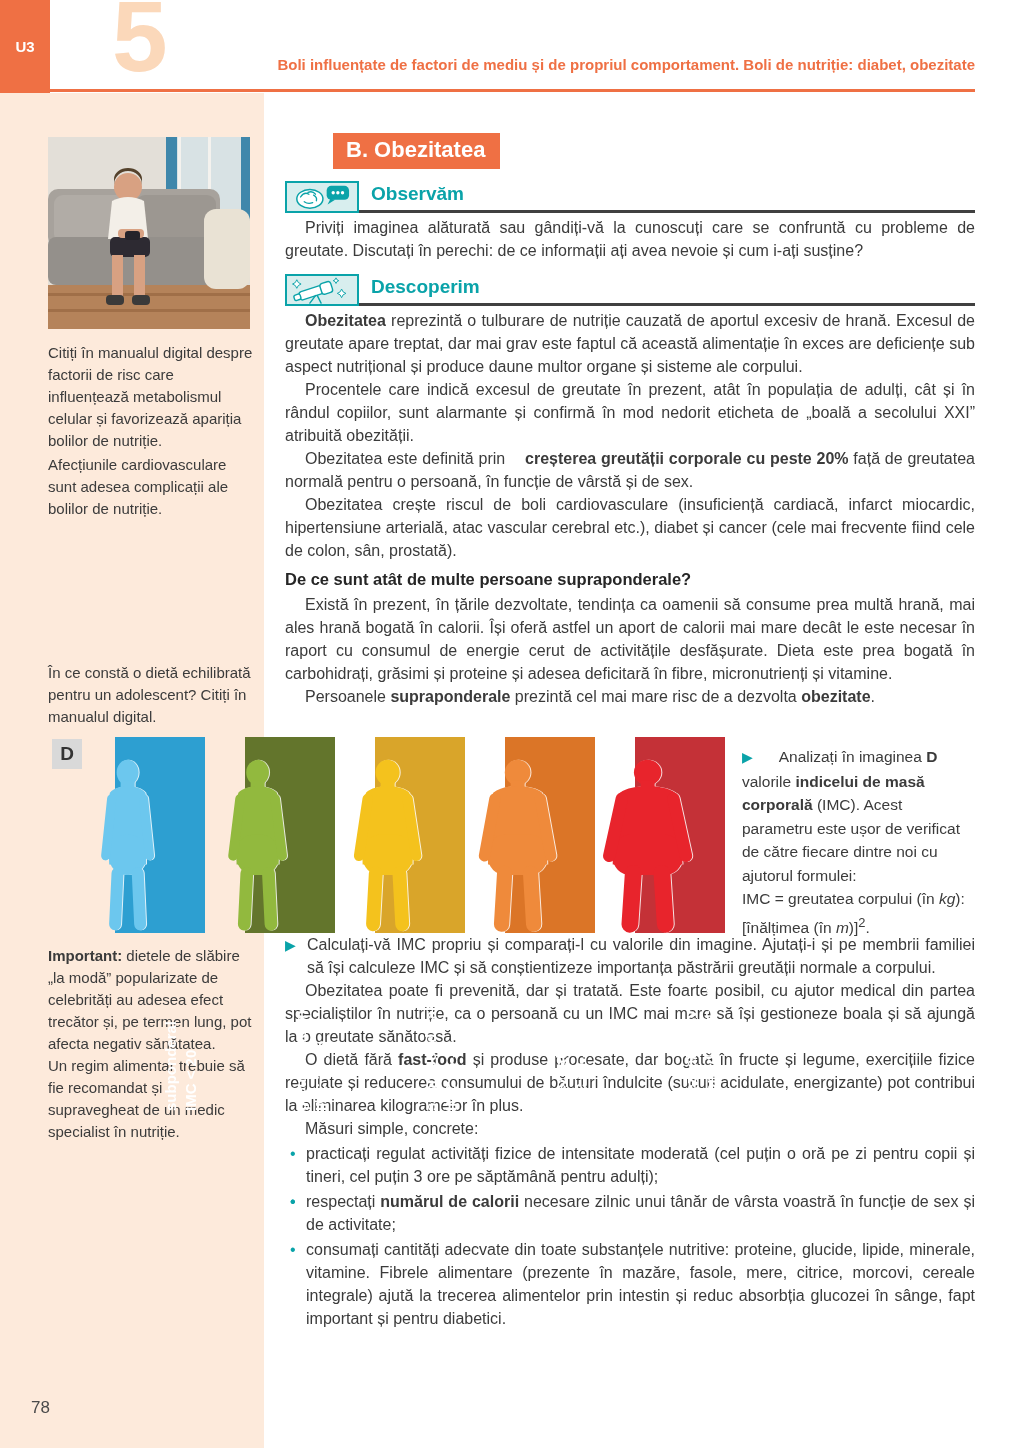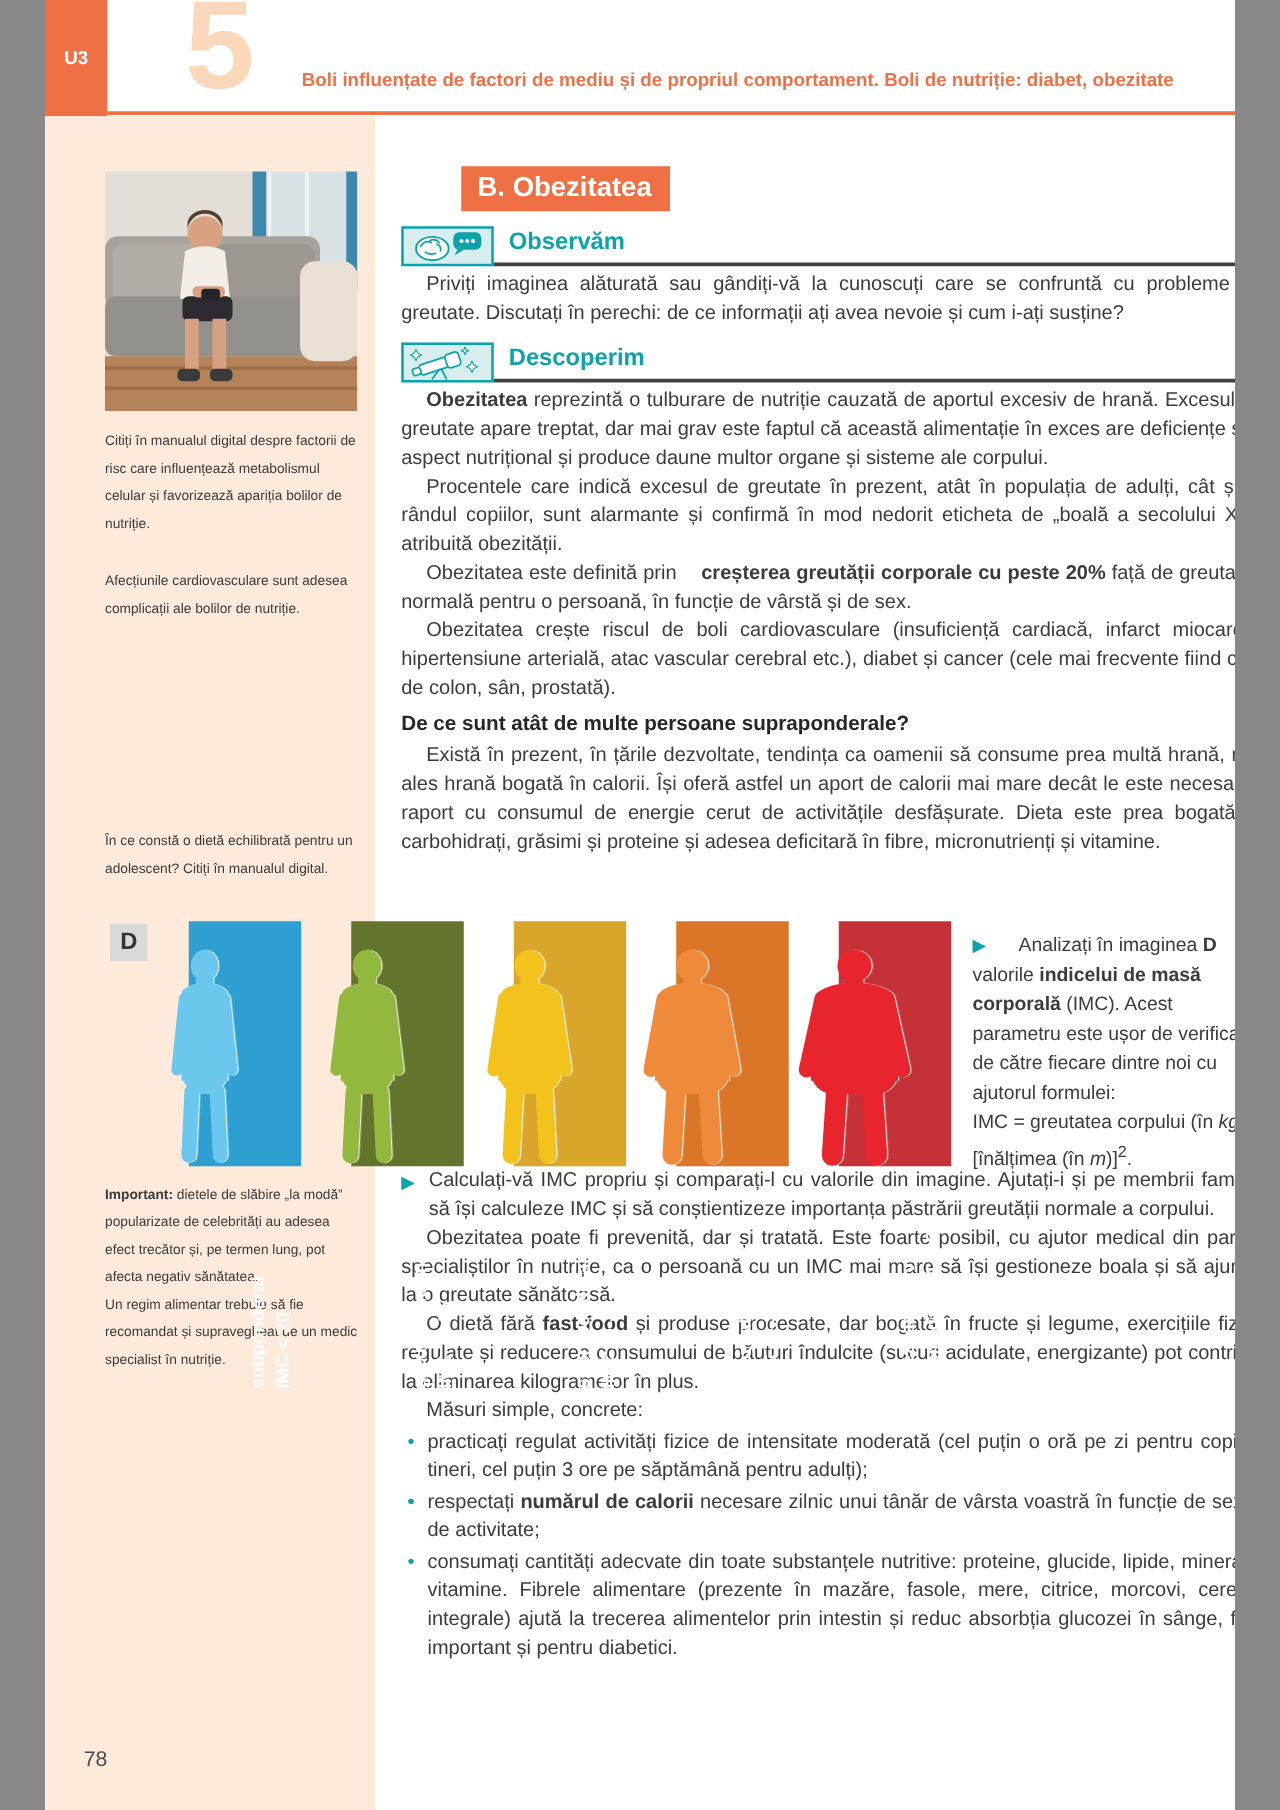--- a/index.html
+++ b/index.html
@@ -1,30 +1,30 @@
 <!DOCTYPE html>
 <html><head>
 <meta charset="utf-8">
 <style>
   * { margin:0; padding:0; box-sizing:border-box; }
   body { background:#888; font-family:"Liberation Sans", sans-serif; }
-  .page { position:relative; width:952px; height:1448px; background:#ffffff; margin:0 auto; overflow:hidden; }
+  .page { position:relative; width:1024px; height:1448px; background:#ffffff; margin:0 auto; overflow:hidden; }
 
   
   .unit-tab { position:absolute; left:0; top:0; width:50px; height:93px; background:#ef7044;
               color:#fff; font-weight:700; font-size:15px; display:flex; align-items:center; justify-content:center; }
   .lesson-num { position:absolute; left:112px; top:-14px; color:#fbd8ba; font-size:100px; font-weight:700; line-height:1; }
   .chapter-title { position:absolute; right:49px; top:56px; width:720px; text-align:right;
                    color:#ef7044; font-weight:700; font-size:15px; }
   .header-rule { position:absolute; left:50px; top:89px; width:925px; height:3px; background:#ef7044; }
 
   
   .sidebar { position:absolute; left:0; top:93px; width:264px; height:1355px; background:#fdeadb; }
   .photo { position:absolute; left:48px; top:44px; width:202px; height:192px; overflow:hidden; }
-  .side-note { position:absolute; left:48px; width:206px; font-size:11px; line-height:22px; color:#3b3b3b; }
+  .side-note { position:absolute; left:48px; width:206px; font-size:15px; line-height:22px; color:#3b3b3b; }
   .note-1 { top:249px; }
   .note-2 { top:361px; }
   .note-3 { top:569px; }
   .note-important { top:852px; width:204px; }
   .page-num { position:absolute; left:31px; top:1305px; font-size:17px; color:#4a4a4a; }
 
   
   .main-top { position:absolute; left:285px; top:133px; width:690px; }
   .main-bottom { position:absolute; left:285px; top:933px; width:690px; }
   .section-title { display:inline-block; background:#ef7044; color:#fff; font-weight:700;
@@ -148,20 +148,21 @@
         <span class="band-heading">Descoperim</span>
       </div>
     </div>
 
     <p class="body-p mt6"><span style="font-weight: 700;">Obezitatea</span><span> reprezintă o tulburare de nutriție cauzată de aportul excesiv de hrană. Excesul de greutate apare treptat, dar mai grav este faptul că această alimentație în exces are deficiențe sub aspect nutrițional și produce daune multor organe și sisteme ale corpului.</span></p>
     <p class="body-p"><span>Procentele care indică excesul de greutate în prezent, atât în populația de adulți, cât și în rândul copiilor, sunt alarmante și confirmă în mod nedorit eticheta de „boală a secolului XXI” atribuită obezității.</span></p>
     <p class="body-p"><span>Obezitatea este definită prin </span><span style="font-weight: 700; margin-left: 15px;">creșterea greutății corporale cu peste 20%</span><span> față de greutatea normală pentru o persoană, în funcție de vârstă și de sex.</span></p>
     <p class="body-p"><span>Obezitatea crește riscul de boli cardiovasculare (insuficiență cardiacă, infarct miocardic, hipertensiune arterială, atac vascular cerebral etc.), diabet și cancer (cele mai frecvente fiind cele de colon, sân, prostată).</span></p>
     <h3 class="subheading">De ce sunt atât de multe persoane supraponderale?</h3>
     <p class="body-p"><span>Există în prezent, în țările dezvoltate, tendința ca oamenii să consume prea multă hrană, mai ales hrană bogată în calorii. Își oferă astfel un aport de calorii mai mare decât le este necesar în raport cu consumul de energie cerut de activitățile desfășurate. Dieta este prea bogată în carbohidrați, grăsimi și proteine și adesea deficitară în fibre, micronutrienți și vitamine.</span></p>
+    <p class="body-p"><span>Persoanele </span><span style="font-weight: 700;">supraponderale</span><span> prezintă cel mai mare risc de a dezvolta </span><span style="font-weight: 700;">obezitate</span><span>.</span></p>
   </div>
 
   <div class="figure-label">D</div>
   <div class="bmi-row" id="bmi-row">
       <div class="bmi-card">
         <div class="bmi-panel" style="background: rgb(45, 159, 209);"></div>
         <div class="bmi-person"><svg viewBox="0 0 130 200" width="100%" height="100%" preserveAspectRatio="xMidYMax meet">
             <g fill="#6cc7ee" stroke="none">
               <ellipse cx="60" cy="17" rx="12.5" ry="14.5"></ellipse>
               <rect x="52" y="26" width="16" height="12"></rect>

